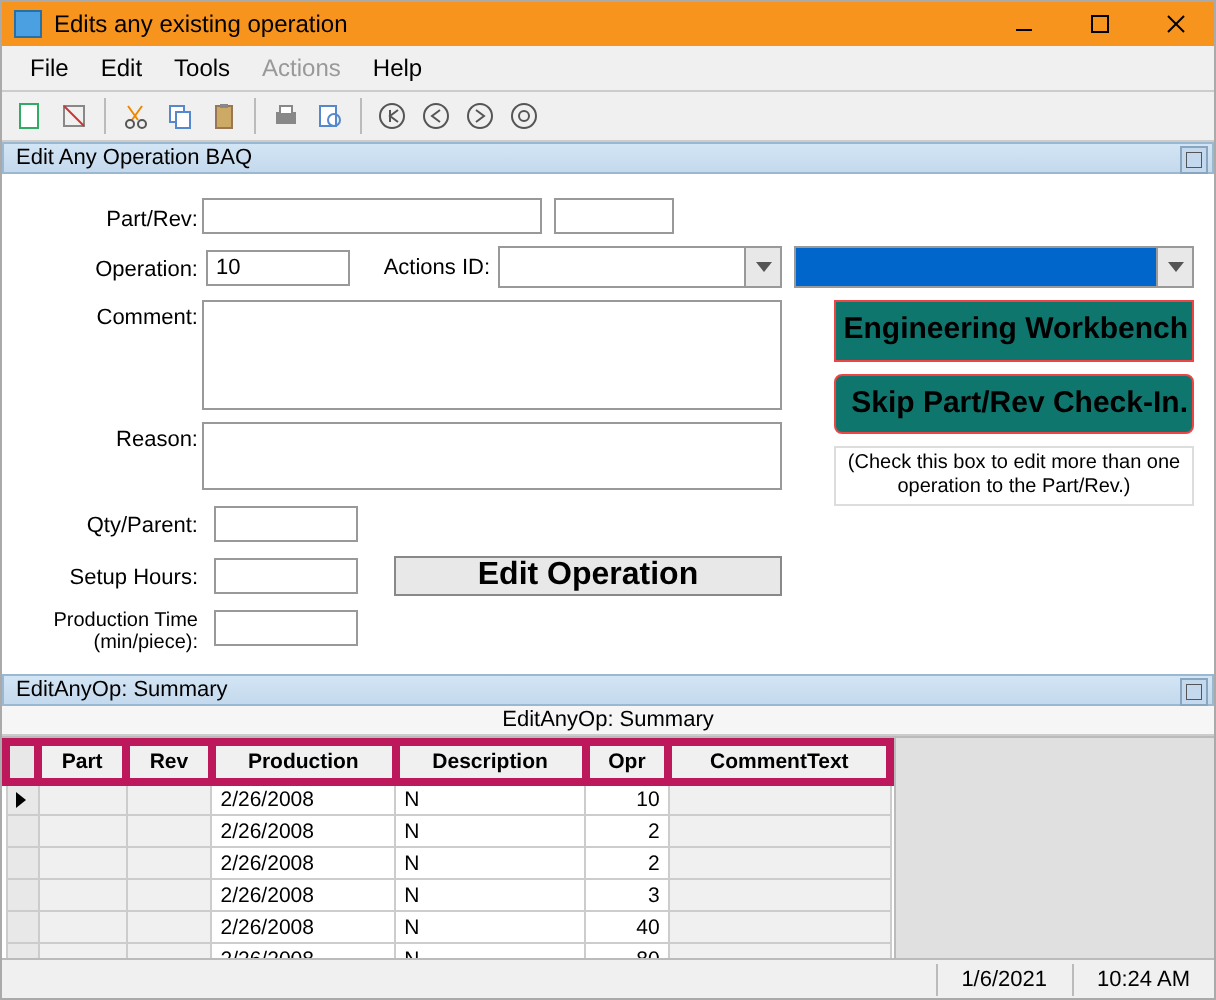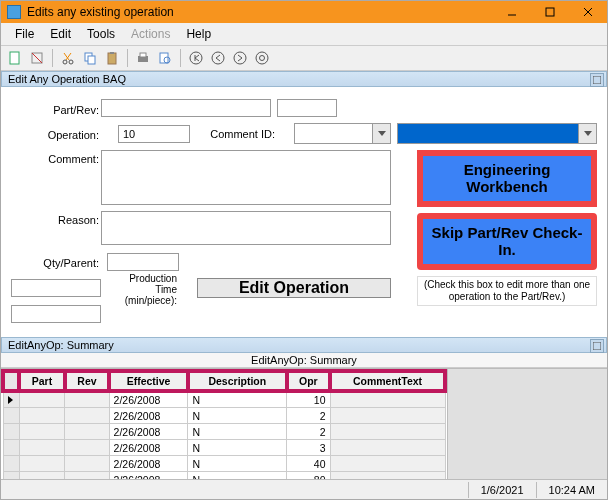--- a/index.html
+++ b/index.html
@@ -82,21 +82,21 @@
   grid-auto-rows: min-content;
   gap: 6px 6px;
   border-radius: 13px;
 }
 .lbl { text-align: right; padding-right: 2px; font-size: 11px; padding-top: 3px; }
 .row-partrev { grid-column: 1 / 4; display: flex; align-items: center; }
 .row-partrev .lbl { width: 90px; }
 .partrev-fields { display: flex; gap: 6px; }
 .partrev-fields input:first-child { width: 170px; }
 .partrev-fields input:last-child { width: 60px; }
-.row-op { grid-column: 1 / 3; display: grid; grid-template-columns: 90px 72px 70px 1fr; gap: 17px; align-items: center; }
+.row-op { grid-column: 1 / 3; display: grid; grid-template-columns: 90px 72px 70px 1fr; gap: 2px; align-items: center; }
 .row-op .lbl2 { text-align: right; font-size: 11px; padding-right: 2px; }
 .row-op-combo { grid-column: 3 / 4; grid-row: 2; display: flex; }
 input[type=text], textarea {
   border: 1px solid #999;
   padding: 2px 4px;
   font-size: 11px;
   background: #fff;
 }
 .combo {
   display: flex;
@@ -126,26 +126,26 @@
   margin-left: 12px;
   border: 1px solid #888;
   background: #e8e8e8;
   font-size: 16px;
   font-weight: bold;
   display: flex; align-items: center; justify-content: center;
   text-align: center;
 }
 .right-col { grid-column: 3 / 4; grid-row: 3 / 7; padding-left: 20px; display: flex; flex-direction: column; gap: 6px; }
 .wbtn, .skipbtn {
-  border: 6px solid #ef4444;
-  background: #3b82f6;
+  border: 1px solid #ef4444;
+  background: #0f766e;
   padding: 6px 2px;
   font-size: 15px;
   font-weight: bold;
-  text-align: center;
+  text-align: right;
   line-height: 1.1;
 }
 .skipbtn { border-radius: 4px; font-weight: bold; }
 .checkhint {
   font-size: 10px;
   text-align: center;
   line-height: 1.2;
   padding: 2px 4px;
   border: 1px solid #ddd;
 }
@@ -313,21 +313,21 @@
     <div class="lbl">Part/Rev:</div>
     <div class="partrev-fields">
       <input type="text" value="" style="">
       <input type="text" value="" style="">
     </div>
   </div>
 
   <div class="row-op" style="grid-row:2;">
     <div class="lbl">Operation:</div>
     <input type="text" value="10" style="">
-    <div class="lbl2">Comment ID:</div>
+    <div class="lbl2">Actions ID:</div>
     <div class="combo">
       <div class="combo-val"></div>
       <div class="combo-btn">
           <div class="down-tri"></div>
         </div>
     </div>
   </div>
   <div class="row-op-combo">
     <div class="combo blue" style="width:100%;">
       <div class="combo-val"></div>
@@ -350,20 +350,21 @@
 
   <div class="reason-row" style="grid-row:4;">
     <div class="lbl">Reason:</div>
     <textarea style=""></textarea>
   </div>
 
   <div class="input-vals" style="grid-row:5;">
     <div class="lbl">Qty/Parent:</div>
     <input type="text" style="">
     <div class="big-btn">Edit Operation</div>
+    <div class="lbl">Setup Hours:</div>
     <input type="text" style="">
     <div class="lbl" style="font-size:10px;">Production Time (min/piece):</div>
     <input type="text" style="">
   </div>
 </div>
 
 <div class="section-bar">
   <span>EditAnyOp: Summary</span>
   <div class="section-close">
       <svg width="8" height="8">
@@ -374,21 +375,21 @@
 
 <div class="summary-panel">
   <div class="summary-header">EditAnyOp: Summary</div>
   <div class="grid-wrap">
     <table class="grid">
       <thead>
         <tr>
           <th class="grid-selector"></th>
           <th>Part</th>
           <th>Rev</th>
-          <th>Effective</th>
+          <th>Production</th>
           <th>Description</th>
           <th style="text-align:center;">Opr</th>
           <th>CommentText</th>
         </tr>
       </thead>
       <tbody id="grid-body">
           <tr>
             <td class="grid-selector">
               <div class="triangle" style="margin: 0px auto;"></div>
             </td>

